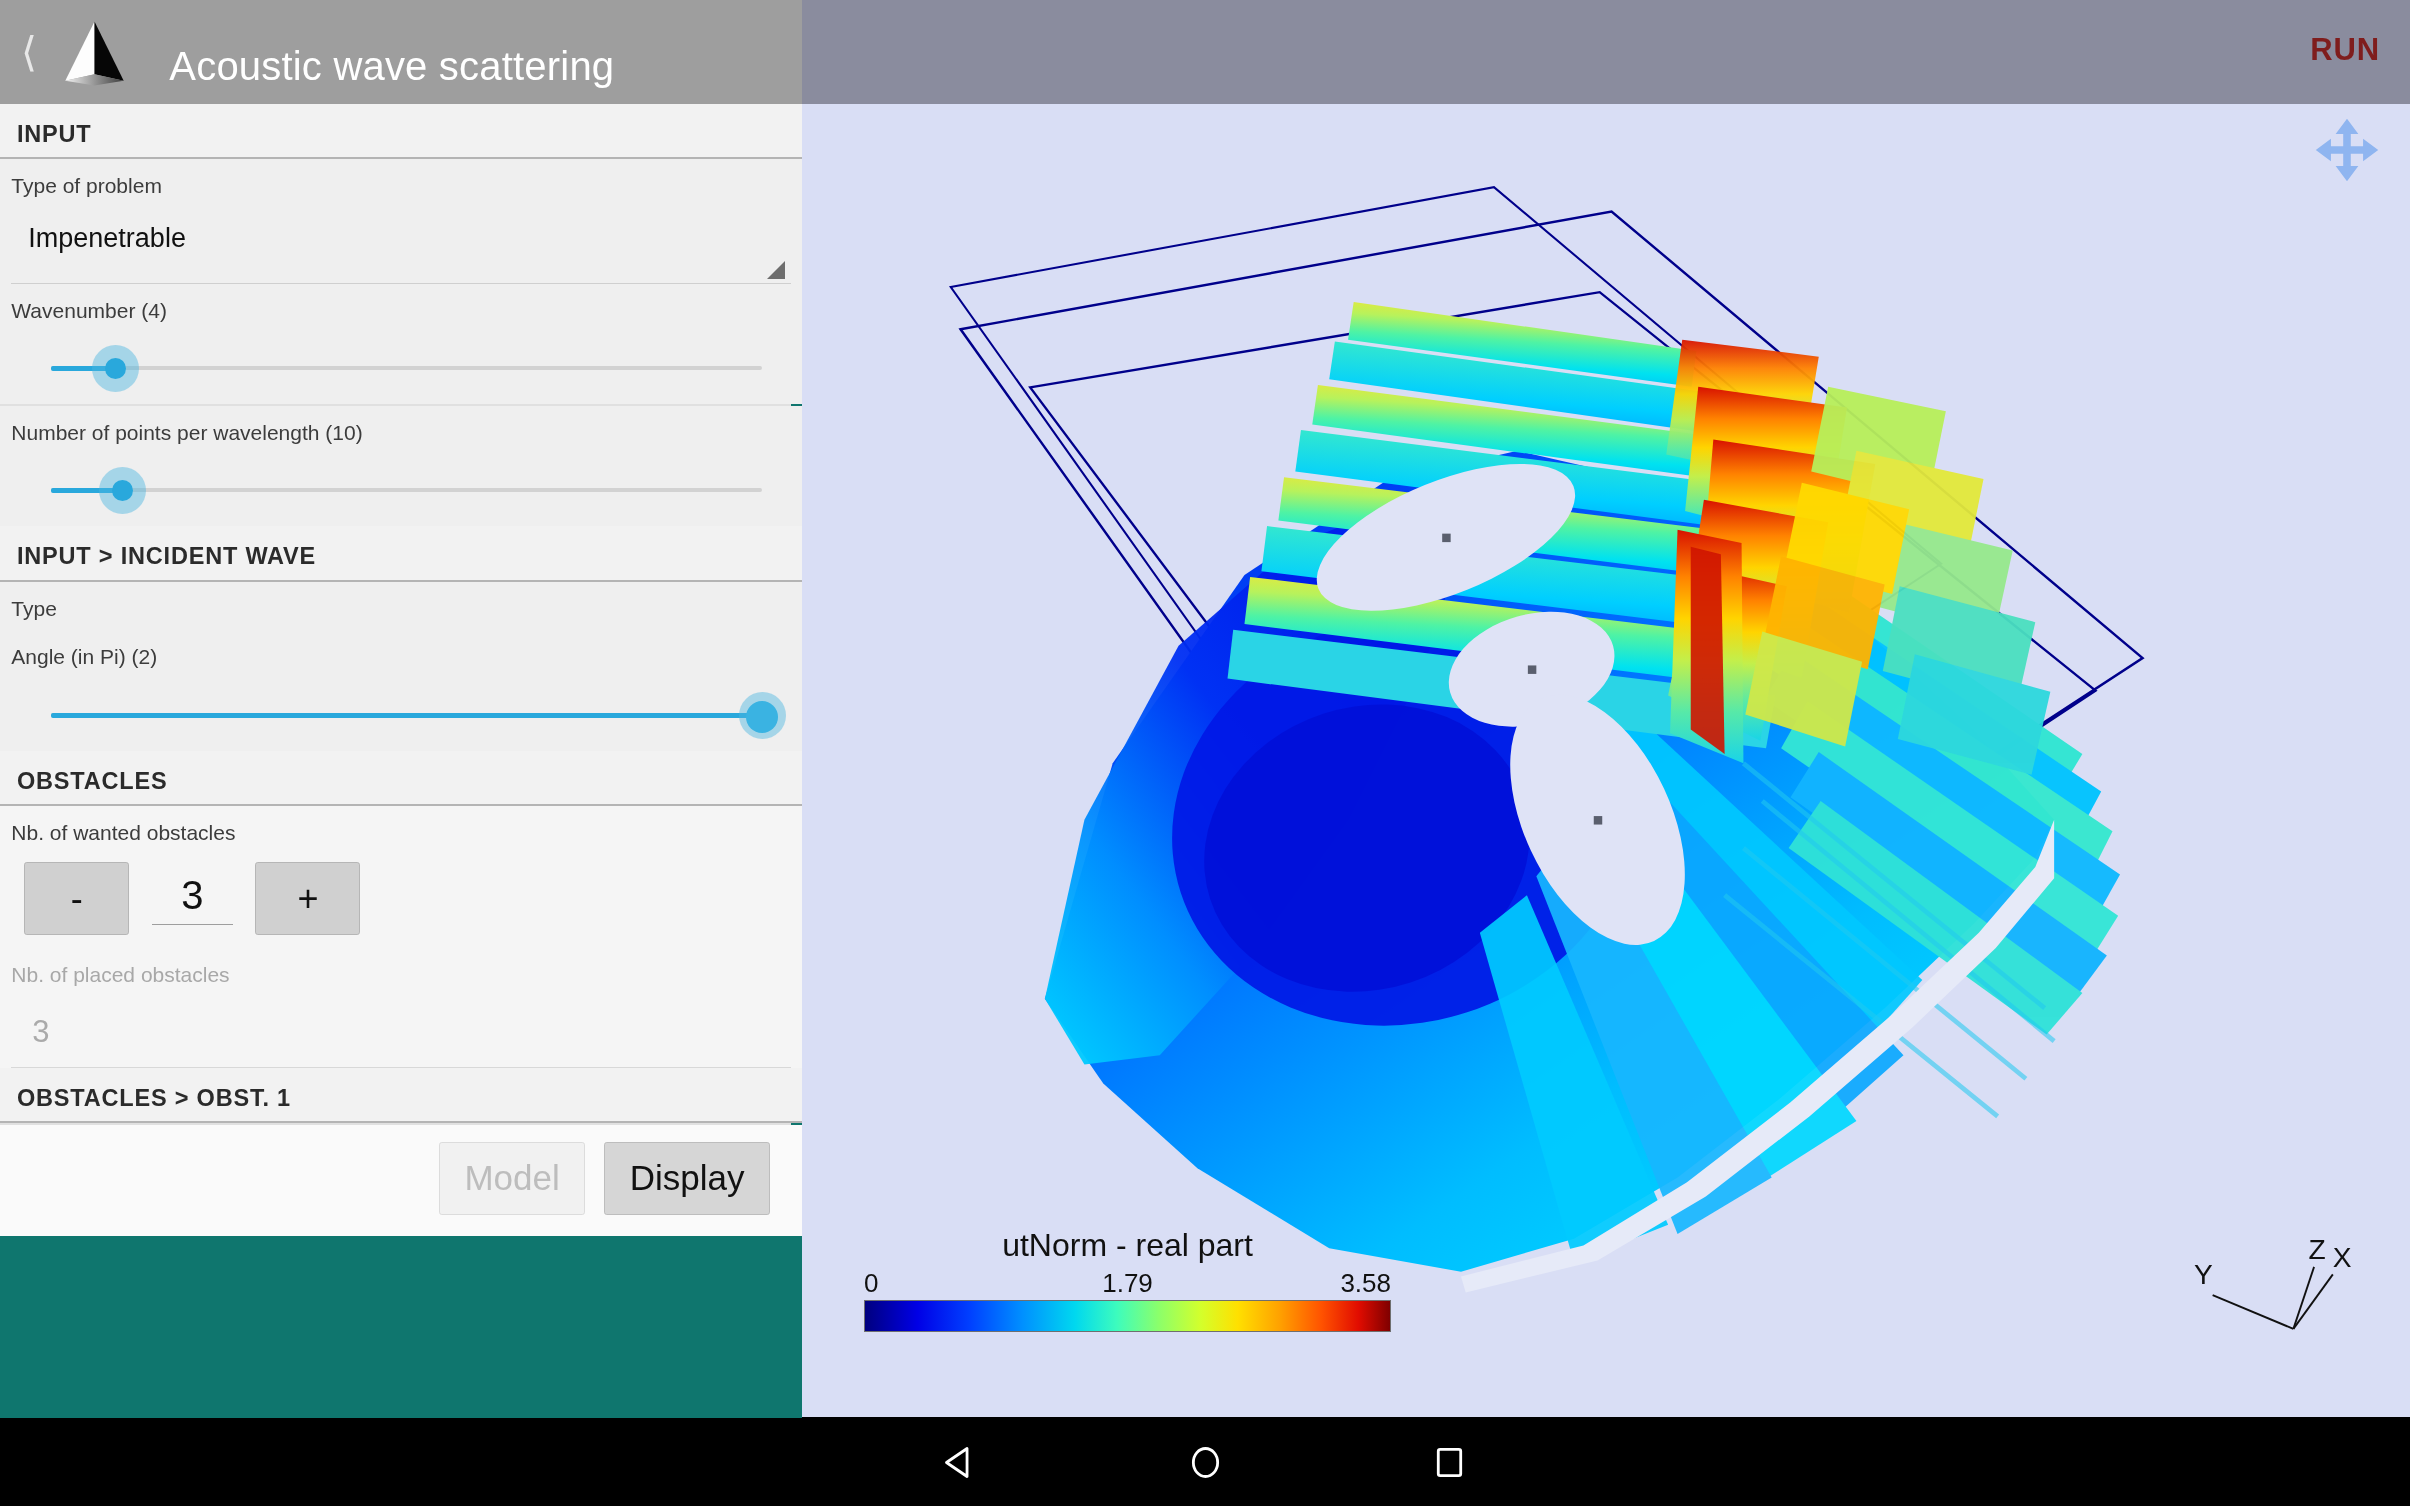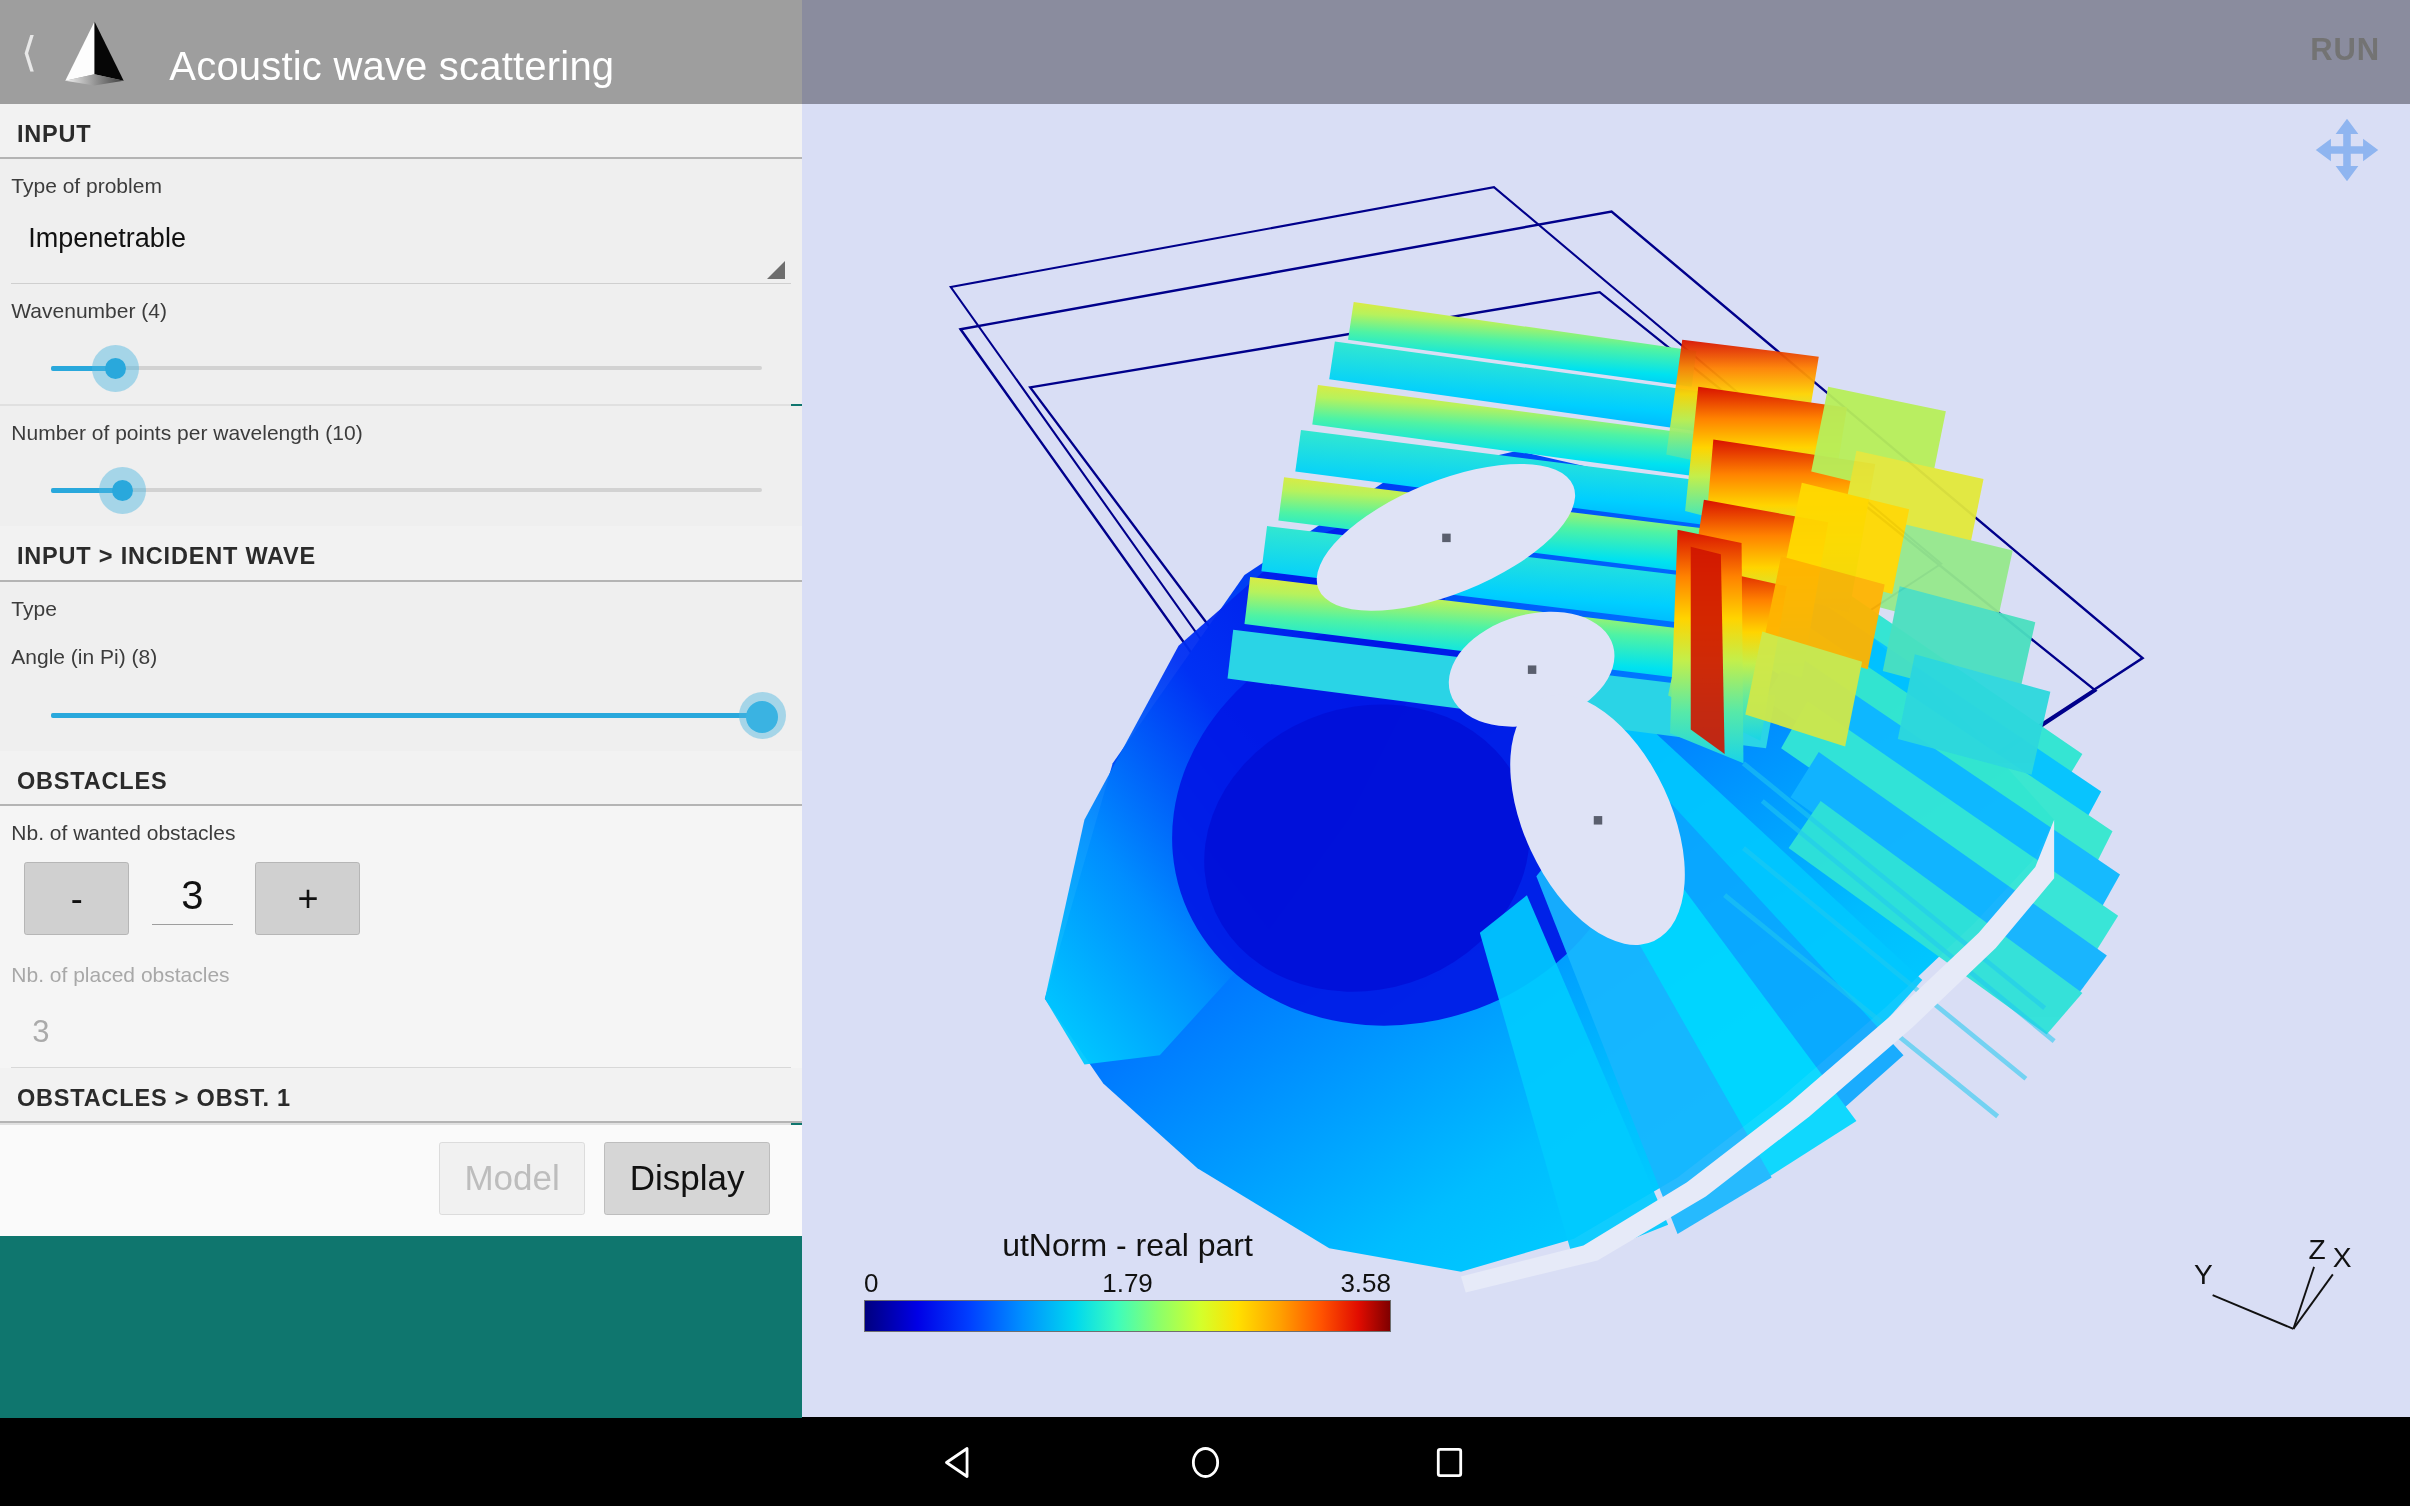--- a/index.html
+++ b/index.html
@@ -140,21 +140,21 @@
     width: 1608px; height: 1417px;
     background: #d9deF5;
     overflow: hidden;
   }
   #view-bar {
     position: absolute; left: 0; top: 0; width: 100%; height: 104px;
     background: #8a8c9e;
   }
   #run-button {
     position: absolute; right: 30px; top: 32px;
-    color: #737373; font-size: 31px; font-weight: bold;
+    color: #7f1d1d; font-size: 31px; font-weight: bold;
     letter-spacing: 0.9px; cursor: pointer; user-select: none;
   }
   #move-icon {
     position: absolute; right: 28px; top: 115px;
     width: 70px; height: 70px; cursor: pointer;
   }
   #plot-stage { position: absolute; inset: 104px 0 0 0; }
   #plot-svg { position: absolute; left: 0; top: 0; }
 
   #legend {
@@ -259,21 +259,21 @@
         </div>
       </div>
 
       <div class="section-head">INPUT &gt; INCIDENT WAVE</div>
 
       <div class="row">
         <div class="field-label">Type</div>
       </div>
 
       <div class="row">
-        <div class="field-label">Angle (in Pi) (8)</div>
+        <div class="field-label">Angle (in Pi) (2)</div>
         <div class="slider-wrap">
           <div class="slider-track"></div>
           <div class="slider-fill" style="width:100%"></div>
           <div class="slider-halo" style="left:100%"></div>
           <div class="slider-thumb big" style="left:100%"></div>
         </div>
       </div>
 
       <div class="section-head">OBSTACLES</div>
 

